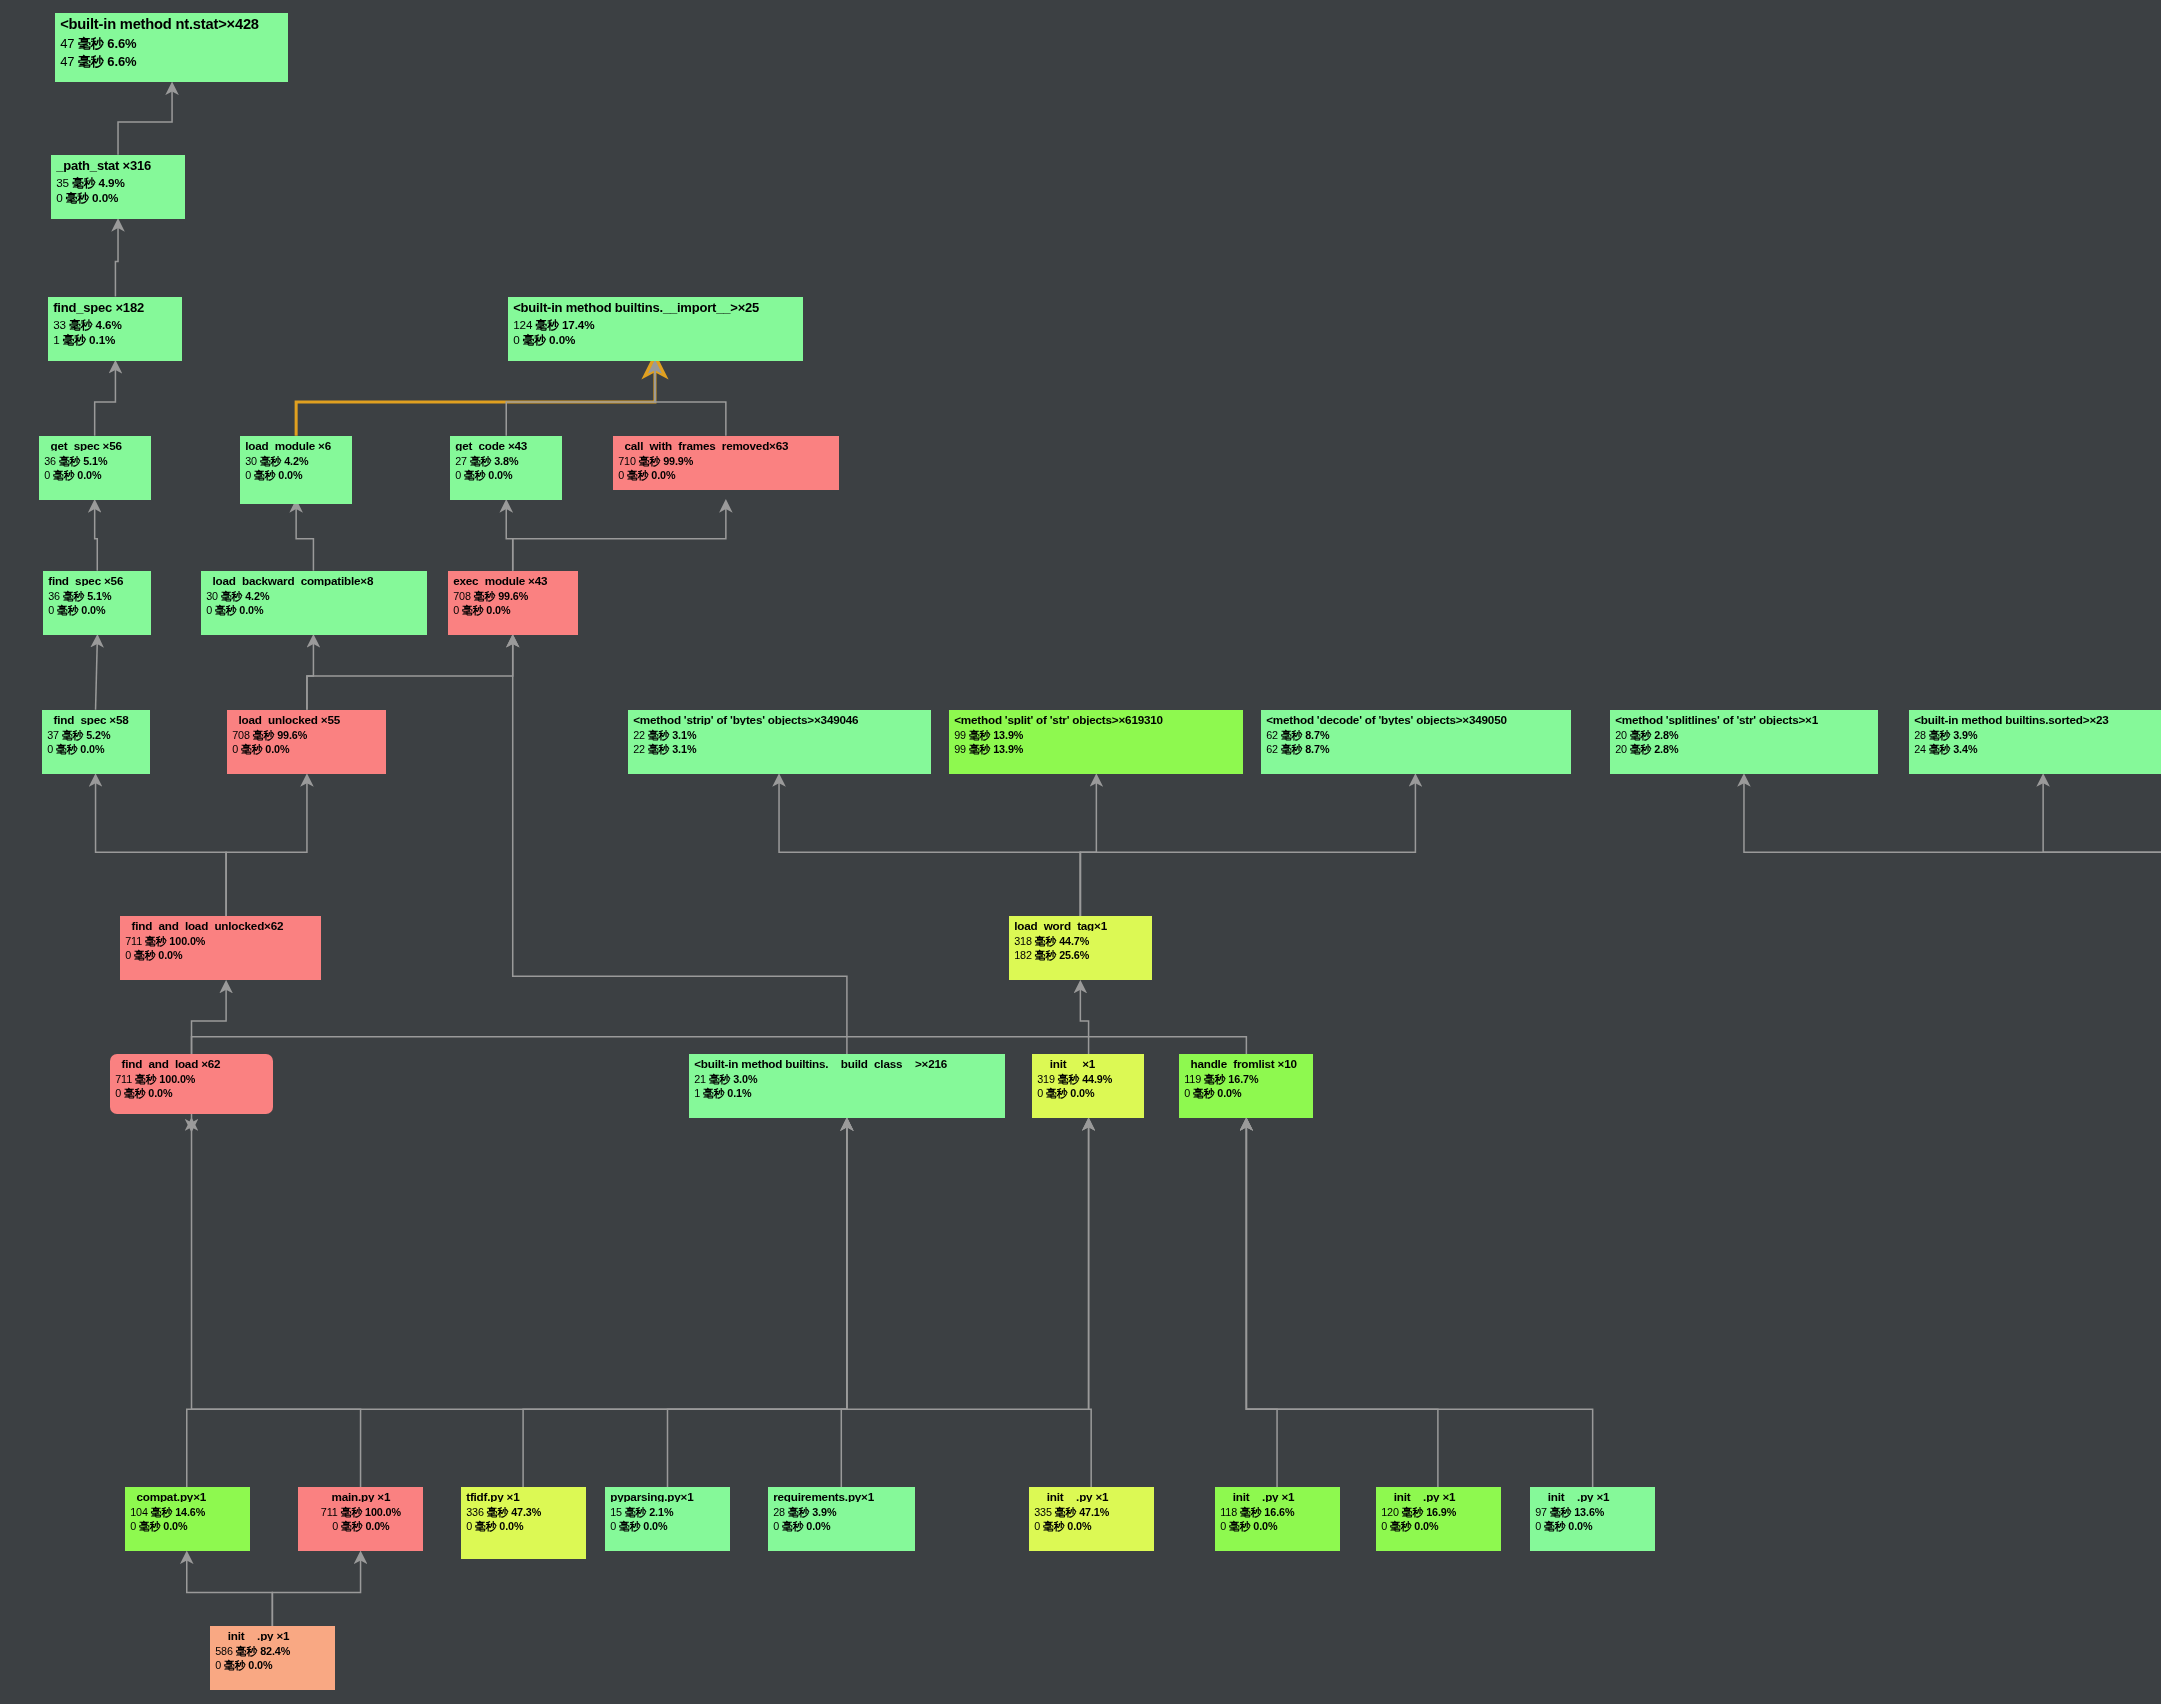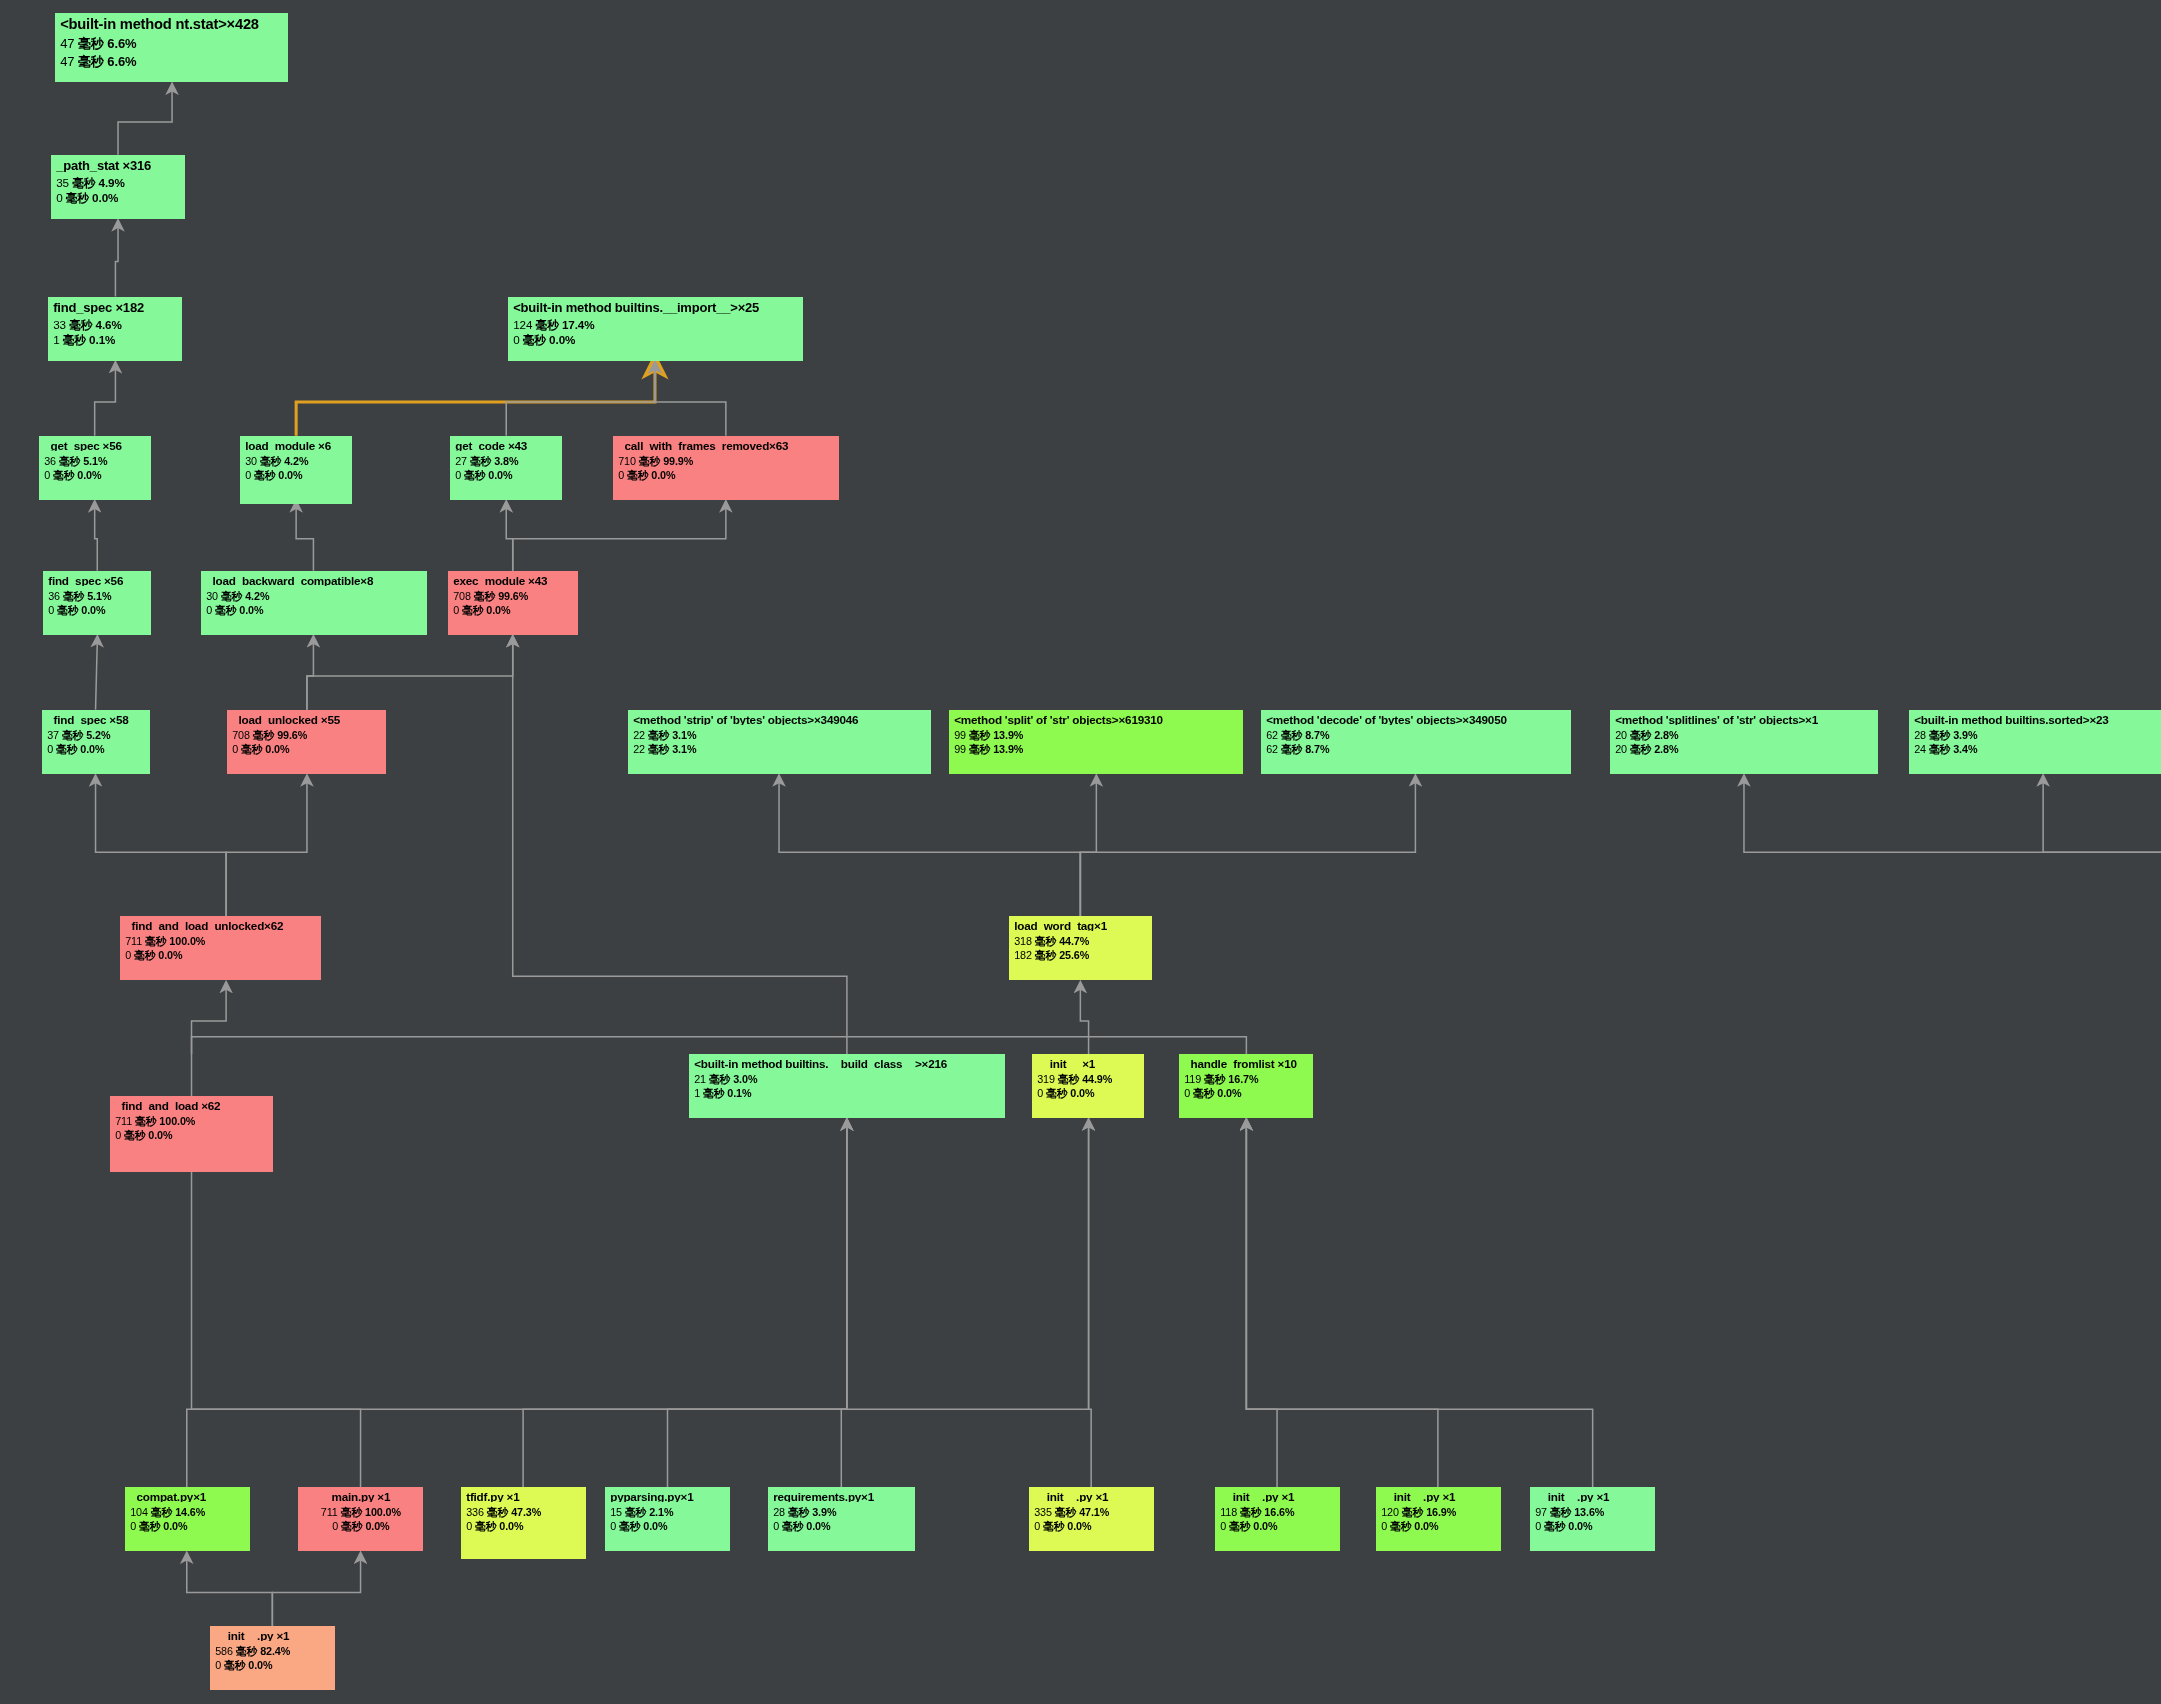--- a/index.html
+++ b/index.html
@@ -153,21 +153,21 @@
       <div class="node tiny" style="left: 240px; top: 436px; width: 112px; height: 68px; background: rgb(133, 249, 153);">
         <span class="title">load_module ×6</span>
         <span class="row"><span class="lbl">30</span> <span class="val">毫秒</span> <span class="val">4.2%</span> <span class="pct"></span></span>
         <span class="row"><span class="lbl">0</span> <span class="val">毫秒</span> <span class="val">0.0%</span> <span class="pct"></span></span>
       </div>
       <div class="node tiny" style="left: 450px; top: 436px; width: 112px; height: 64px; background: rgb(133, 249, 153);">
         <span class="title">get_code ×43</span>
         <span class="row"><span class="lbl">27</span> <span class="val">毫秒</span> <span class="val">3.8%</span> <span class="pct"></span></span>
         <span class="row"><span class="lbl">0</span> <span class="val">毫秒</span> <span class="val">0.0%</span> <span class="pct"></span></span>
       </div>
-      <div class="node tiny" style="left: 613px; top: 436px; width: 226px; height: 64px; background: rgb(250, 129, 129);">
+      <div class="node tiny" style="left: 613px; top: 436px; width: 226px; height: 54px; background: rgb(250, 129, 129);">
         <span class="title">_call_with_frames_removed×63</span>
         <span class="row"><span class="lbl">710</span> <span class="val">毫秒</span> <span class="val">99.9%</span> <span class="pct"></span></span>
         <span class="row"><span class="lbl">0</span> <span class="val">毫秒</span> <span class="val">0.0%</span> <span class="pct"></span></span>
       </div>
       <div class="node tiny" style="left: 43px; top: 571px; width: 108px; height: 64px; background: rgb(133, 249, 153);">
         <span class="title">find_spec ×56</span>
         <span class="row"><span class="lbl">36</span> <span class="val">毫秒</span> <span class="val">5.1%</span> <span class="pct"></span></span>
         <span class="row"><span class="lbl">0</span> <span class="val">毫秒</span> <span class="val">0.0%</span> <span class="pct"></span></span>
       </div>
       <div class="node tiny" style="left: 201px; top: 571px; width: 226px; height: 64px; background: rgb(133, 249, 153);">
@@ -218,21 +218,21 @@
       <div class="node tiny" style="left: 120px; top: 916px; width: 201px; height: 64px; background: rgb(250, 129, 129);">
         <span class="title">_find_and_load_unlocked×62</span>
         <span class="row"><span class="lbl">711</span> <span class="val">毫秒</span> <span class="val">100.0%</span> <span class="pct"></span></span>
         <span class="row"><span class="lbl">0</span> <span class="val">毫秒</span> <span class="val">0.0%</span> <span class="pct"></span></span>
       </div>
       <div class="node tiny" style="left: 1009px; top: 916px; width: 143px; height: 64px; background: rgb(220, 249, 84);">
         <span class="title">load_word_tag×1</span>
         <span class="row"><span class="lbl">318</span> <span class="val">毫秒</span> <span class="val">44.7%</span> <span class="pct"></span></span>
         <span class="row"><span class="lbl">182</span> <span class="val">毫秒</span> <span class="val">25.6%</span> <span class="pct"></span></span>
       </div>
-      <div class="node tiny" style="left: 110px; top: 1096px; width: 163px; height: 76px; background: rgb(250, 129, 129);">
+      <div class="node tiny" style="left: 110px; top: 1054px; width: 163px; height: 60px; background: rgb(250, 129, 129); border-radius: 7px;">
         <span class="title">_find_and_load ×62</span>
         <span class="row"><span class="lbl">711</span> <span class="val">毫秒</span> <span class="val">100.0%</span> <span class="pct"></span></span>
         <span class="row"><span class="lbl">0</span> <span class="val">毫秒</span> <span class="val">0.0%</span> <span class="pct"></span></span>
       </div>
       <div class="node tiny" style="left: 689px; top: 1054px; width: 316px; height: 64px; background: rgb(133, 249, 153);">
         <span class="title">&lt;built-in method builtins.__build_class__&gt;×216</span>
         <span class="row"><span class="lbl">21</span> <span class="val">毫秒</span> <span class="val">3.0%</span> <span class="pct"></span></span>
         <span class="row"><span class="lbl">1</span> <span class="val">毫秒</span> <span class="val">0.1%</span> <span class="pct"></span></span>
       </div>
       <div class="node tiny" style="left: 1032px; top: 1054px; width: 112px; height: 64px; background: rgb(220, 249, 84);">

